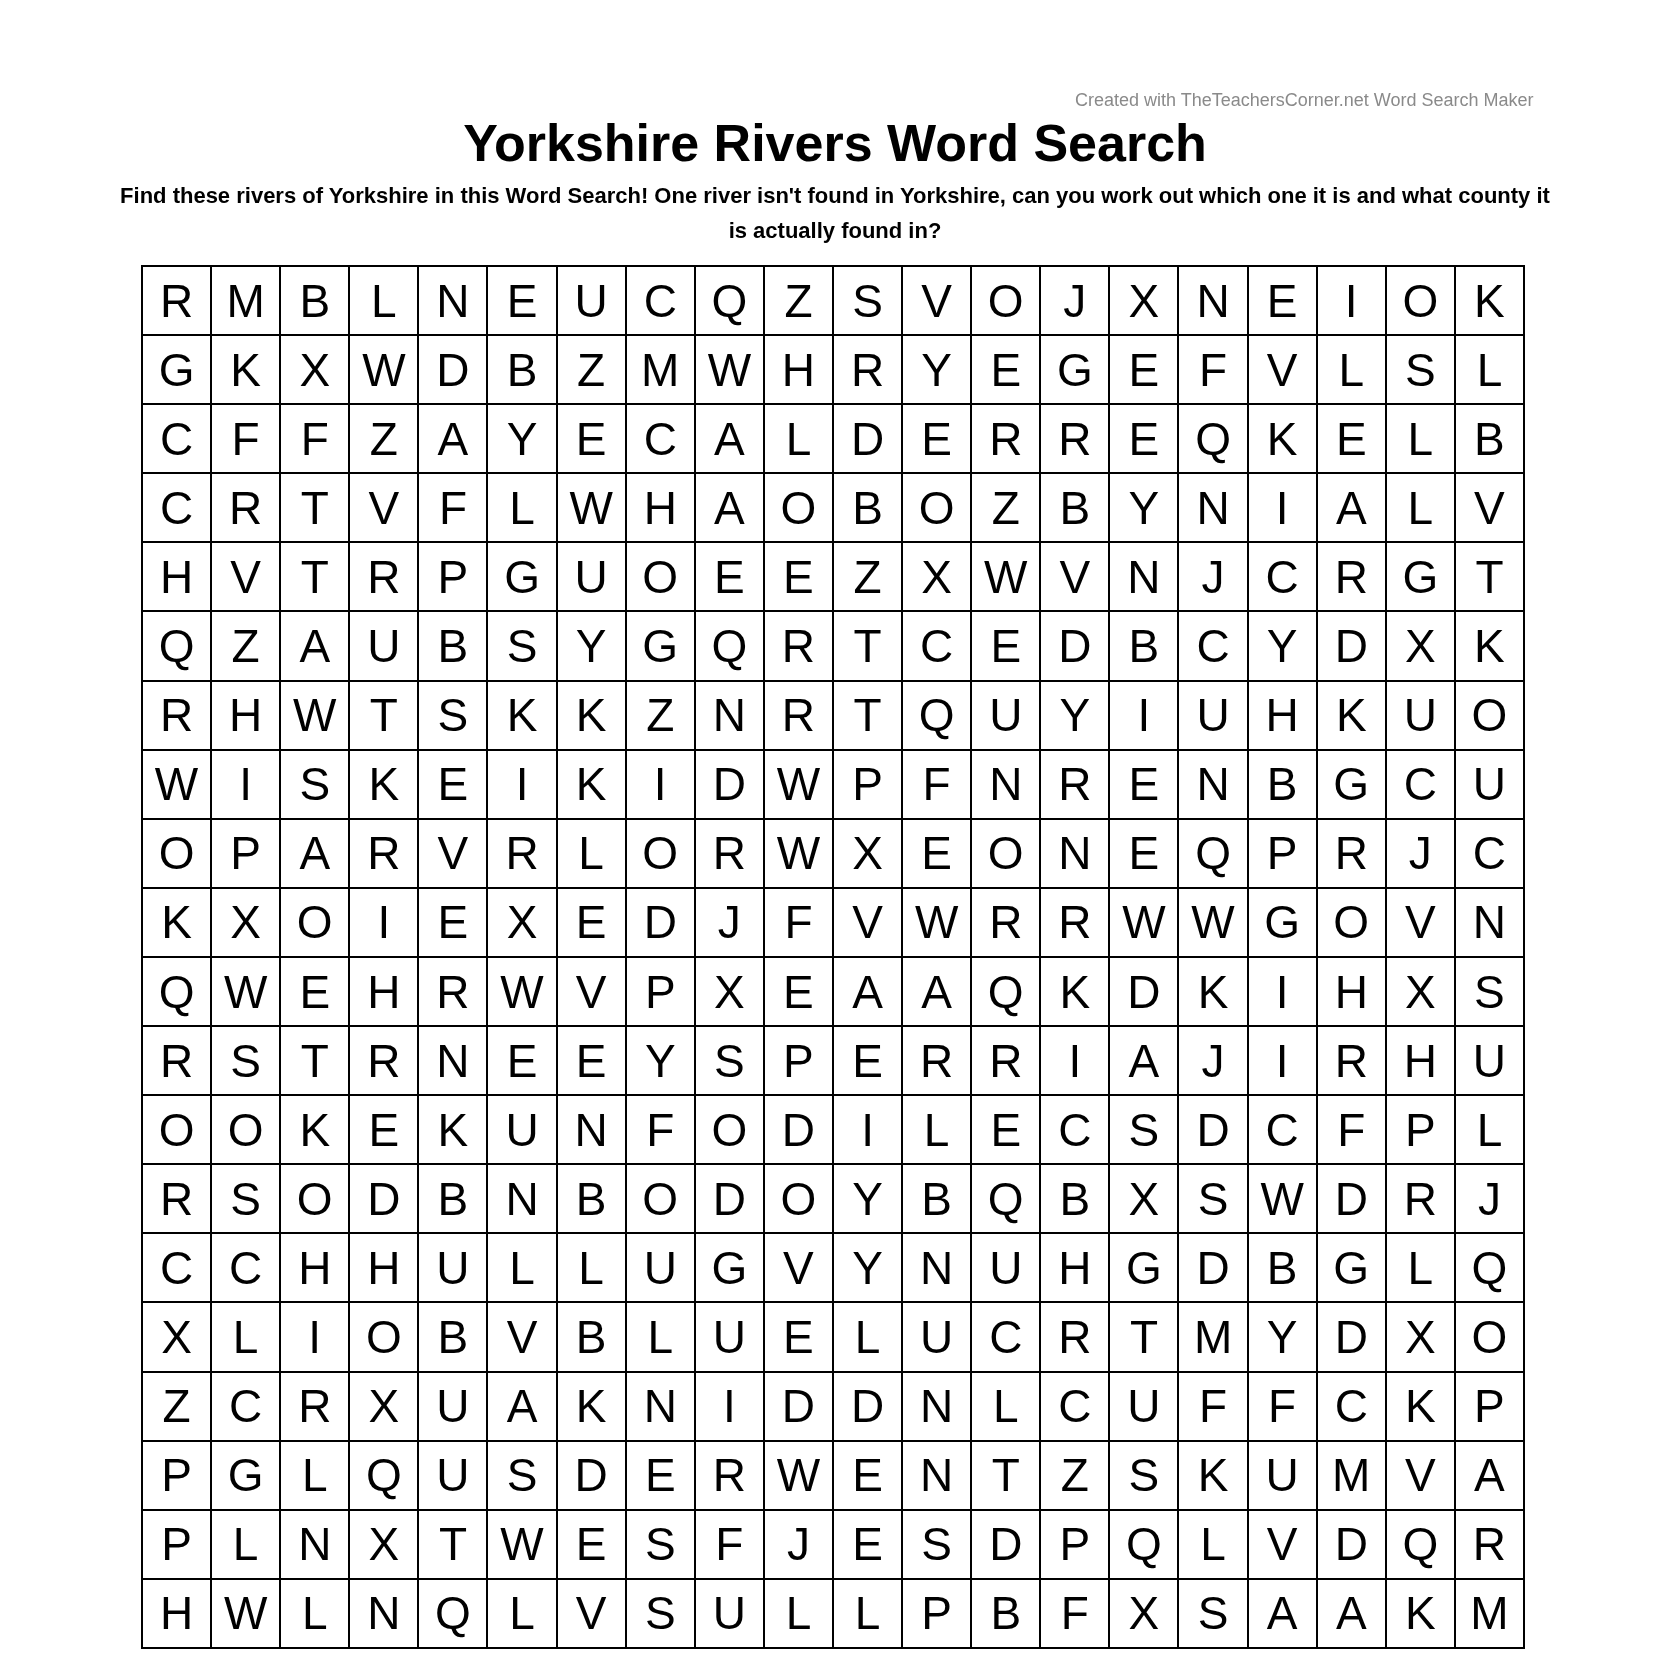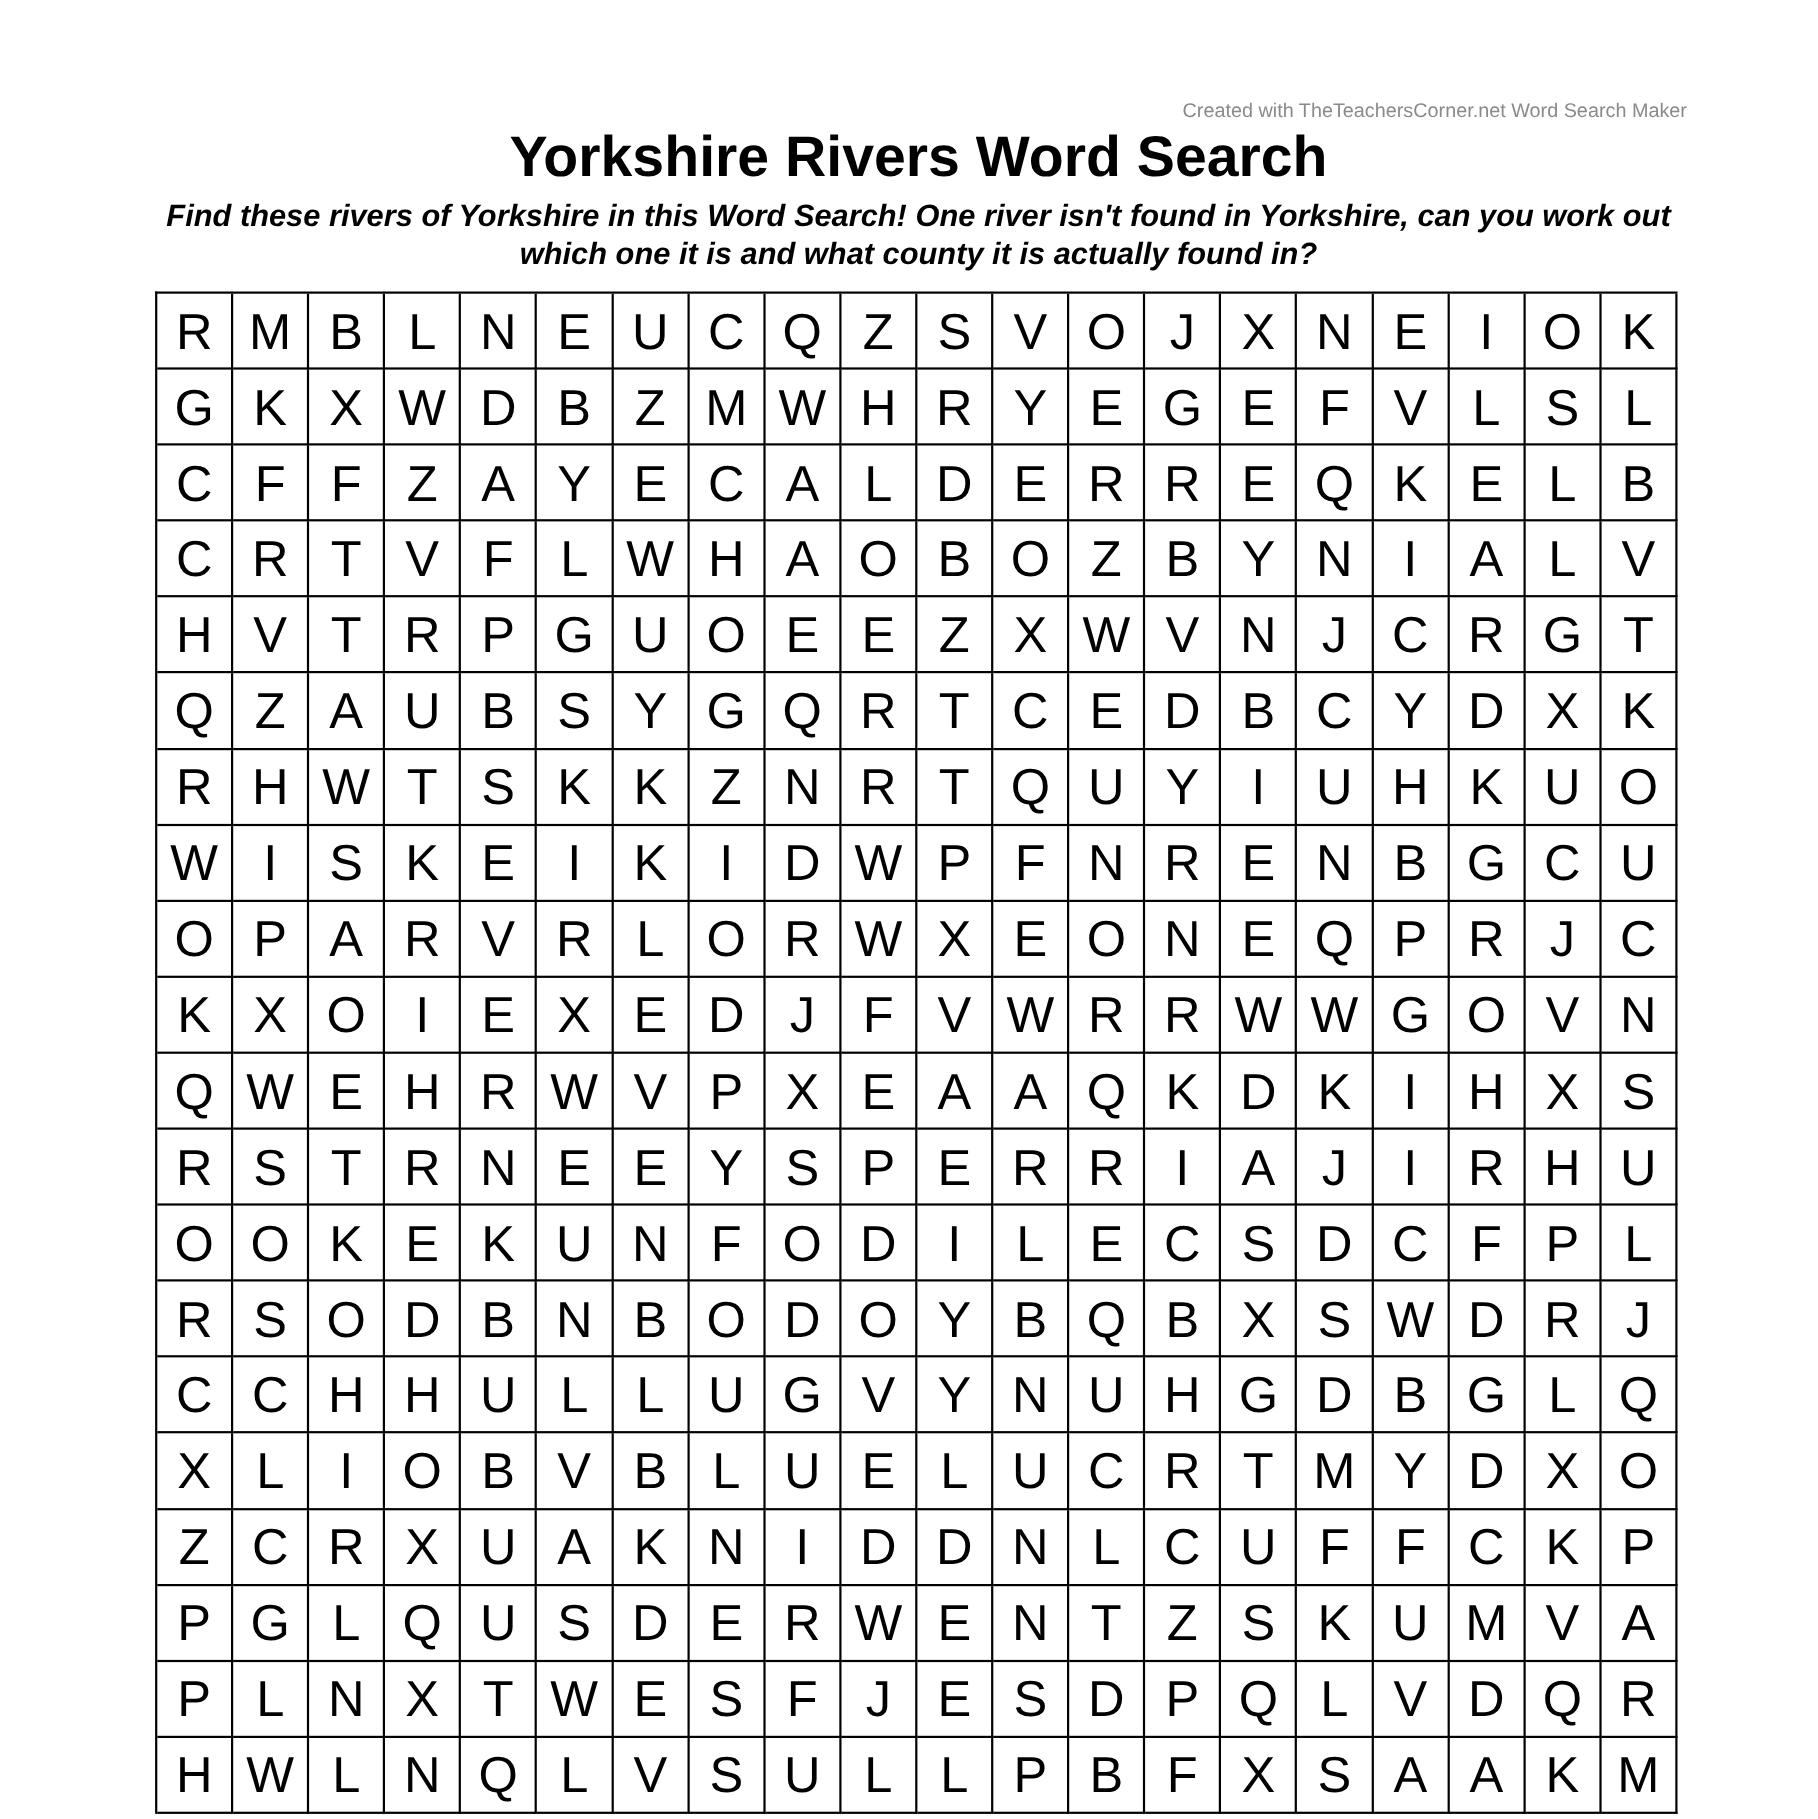--- a/index.html
+++ b/index.html
@@ -2,21 +2,21 @@
 <html><head>
 <meta charset="utf-8">
 <style>
   html, body { margin: 0; padding: 0; background: #ffffff; }
   body { width: 1653px; height: 1654px; position: relative; overflow: hidden;
          font-family: "Liberation Sans", sans-serif; color: #000; }
   .credit { position: absolute; left: 1055px; top: 90px; font-size: 18px; color: #8a8a8a; white-space: nowrap; margin-left: 20px; }
   .title { position: absolute; left: 0; width: 1670px; top: 113px; text-align: center;
            font-size: 52px; font-weight: bold; letter-spacing: 0px; }
   .subtitle { position: absolute; left: 110px; width: 1450px; top: 178px; text-align: center;
-              font-size: 28px; font-weight: bold; line-height: 35px; font-style: italic; }
+              font-size: 22px; font-weight: bold; line-height: 35px; }
   .grid { position: absolute; left: 141px; top: 265px; width: 1384px; height: 1384px;
           display: grid; grid-template-columns: repeat(20, 1fr); grid-template-rows: repeat(20, 1fr);
           border-left: 2px solid #000; border-top: 2px solid #000; box-sizing: border-box; }
   .cell { border-right: 2px solid #000; border-bottom: 2px solid #000;
           display: flex; align-items: center; justify-content: center;
           font-size: 46px; line-height: 1; }
 </style>
 </head>
 <body>
 

